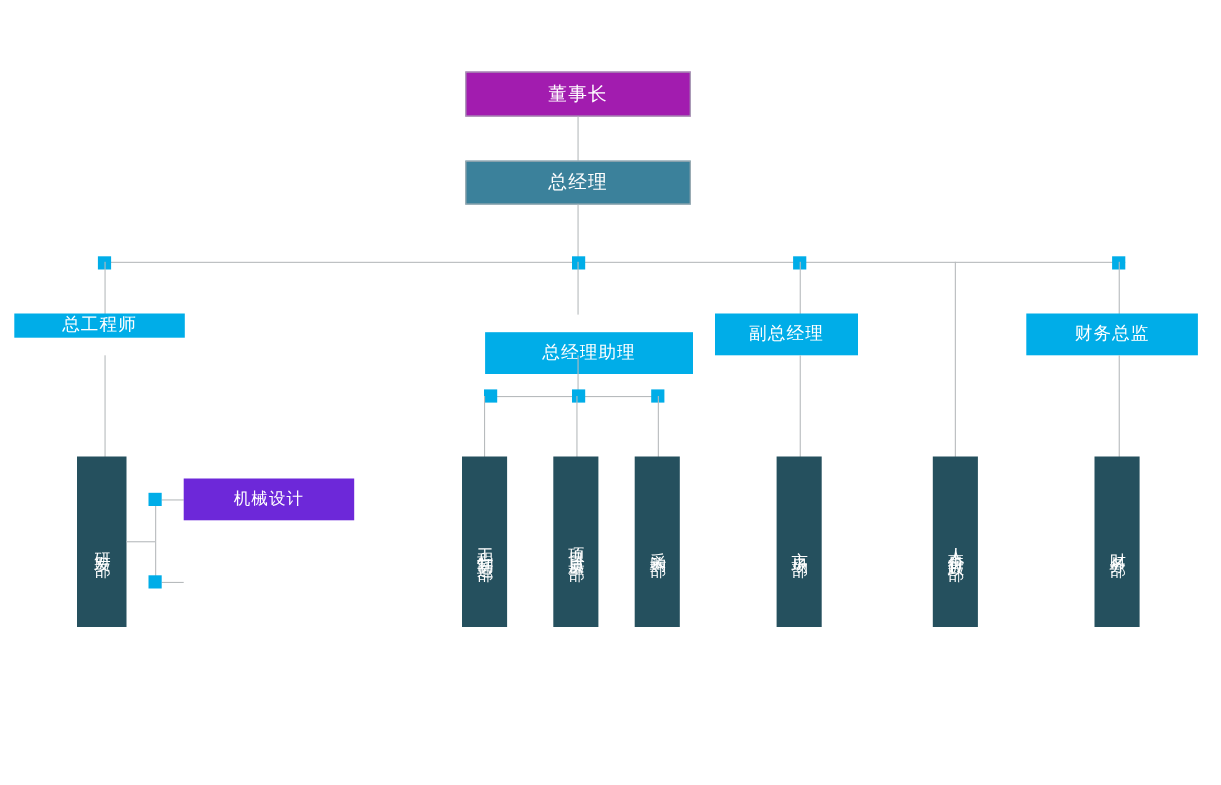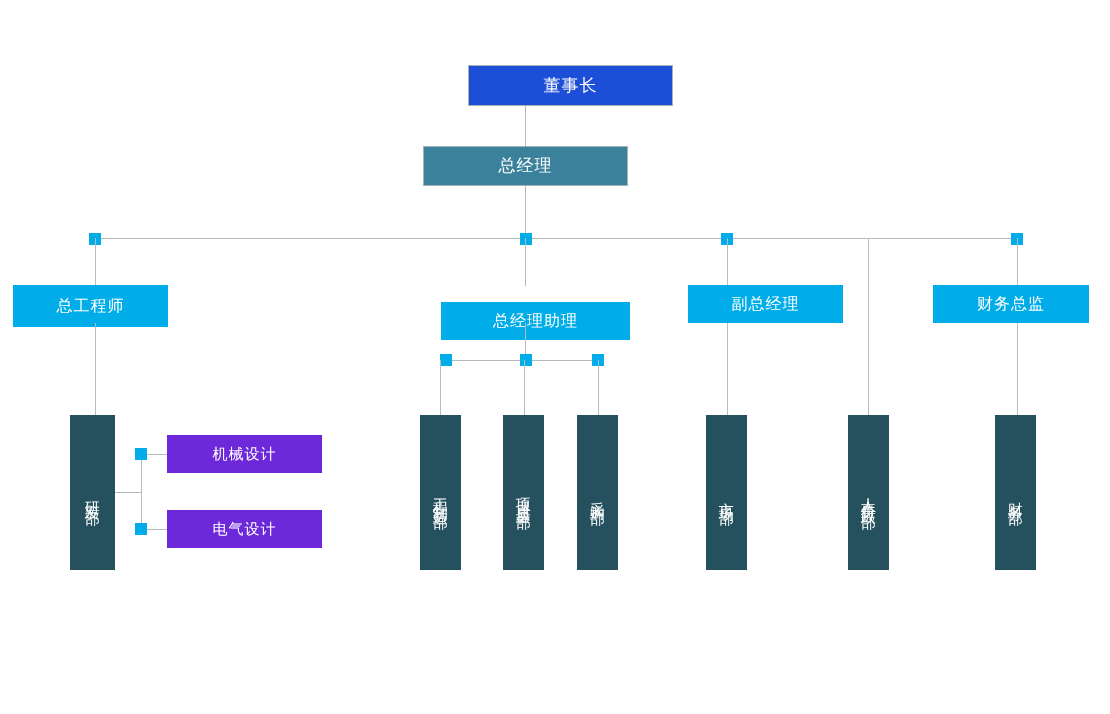--- a/index.html
+++ b/index.html
@@ -42,24 +42,23 @@
     box-sizing: border-box;
     display: flex;
     align-items: center;
     justify-content: center;
     color: #ffffff;
     line-height: 1.15;
     text-align: center;
     letter-spacing: 1px;
   }
   .box.level-chair {
-    background: #1d4ed8;
+    background: #a21caf;
     border: 1px solid #a8b0b5;
     font-size: 17px;
-    margin-left: 45px;
   }
   .box.level-gm {
     background: #3b819b;
     border: 1px solid #a8b0b5;
     font-size: 17px;
   }
   .box.level-exec {
     background: #00ade8;
     font-size: 16px;
   }
@@ -101,29 +100,29 @@
   <div class="node-marker" style="left:721px; top:233px;"></div>
   <div class="node-marker" style="left:1011px;top:233px;"></div>
 
   <div class="conn-v" style="left:95px;  top:238px; height:48px;"></div>
   <div class="conn-v" style="left:525px; top:238px; height:48px;"></div>
   <div class="conn-v" style="left:727px; top:238px; height:48px;"></div>
   <div class="conn-v" style="left:1017px;top:238px; height:48px;"></div>
 
   <div class="conn-v" style="left:868px; top:238px; height:178px;"></div>
 
-  <div class="box level-exec" style="left:13px; top:285px; width:155px; height:42px;">
+  <div class="box level-exec" style="left:13px; top:285px; width:155px; height:22px;">
     <span>总工程师</span>
   </div>
 
   <div class="box level-exec" style="left:441px; top:302px; width:189px; height:38px;">
     <span>总经理助理</span>
   </div>
 
-  <div class="box level-exec" style="left:688px; top:285px; width:155px; height:38px;">
+  <div class="box level-exec" style="left:650px; top:285px; width:130px; height:38px;">
     <span>副总经理</span>
   </div>
 
   <div class="box level-exec" style="left:933px; top:285px; width:156px; height:38px;">
     <span>财务总监</span>
   </div>
 
   <div class="conn-v" style="left:95px; top:323px; height:93px;"></div>
 
   <div class="conn-v" style="left:525px; top:323px; height:37px;"></div>
@@ -177,17 +176,14 @@
 
   <div class="conn-h" style="left:147px; top:529px; width:20px;"></div>
 
   <div class="node-marker" style="left:135px; top:448px;"></div>
   <div class="node-marker" style="left:135px; top:523px;"></div>
 
   <div class="box level-subteam" style="left:167px; top:435px; width:155px; height:38px;">
     <span>机械设计</span>
   </div>
 
-  <div class="box level-subteam" style="left:167px; top:510px; width:155px; height:38px;">
-    <span>电气设计</span>
-  </div>
 
 </div>
 
 </body></html>

